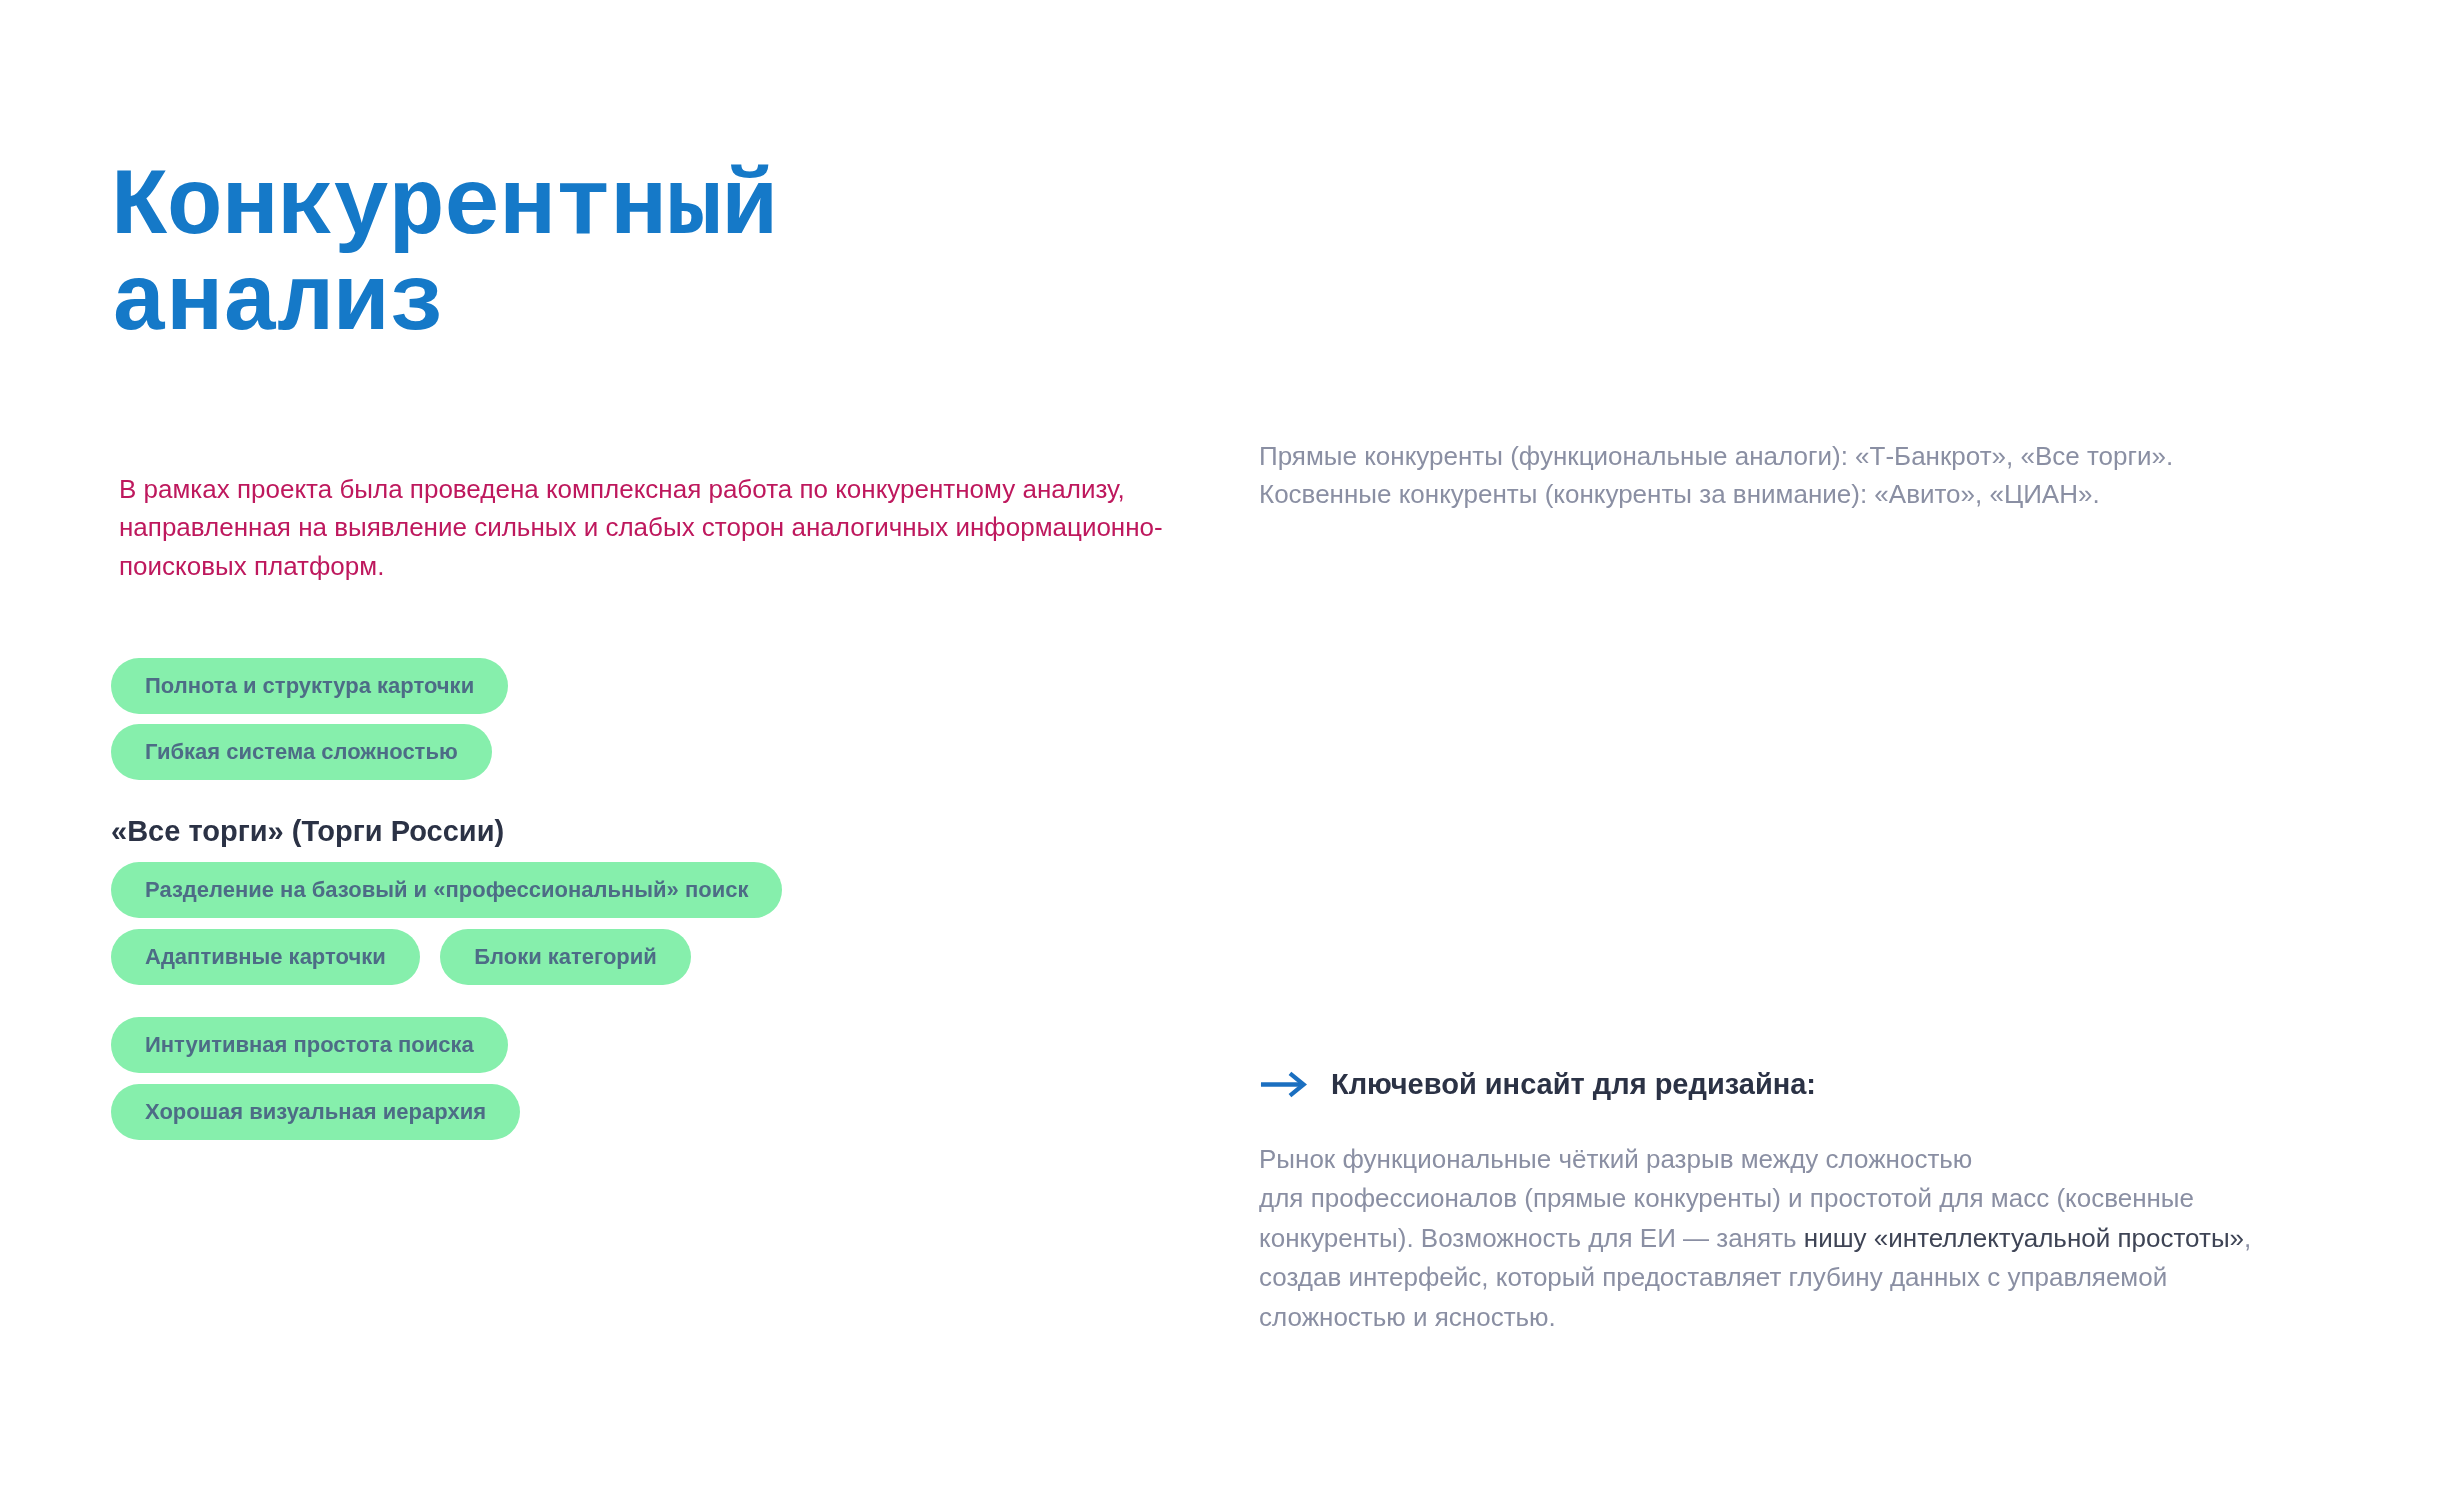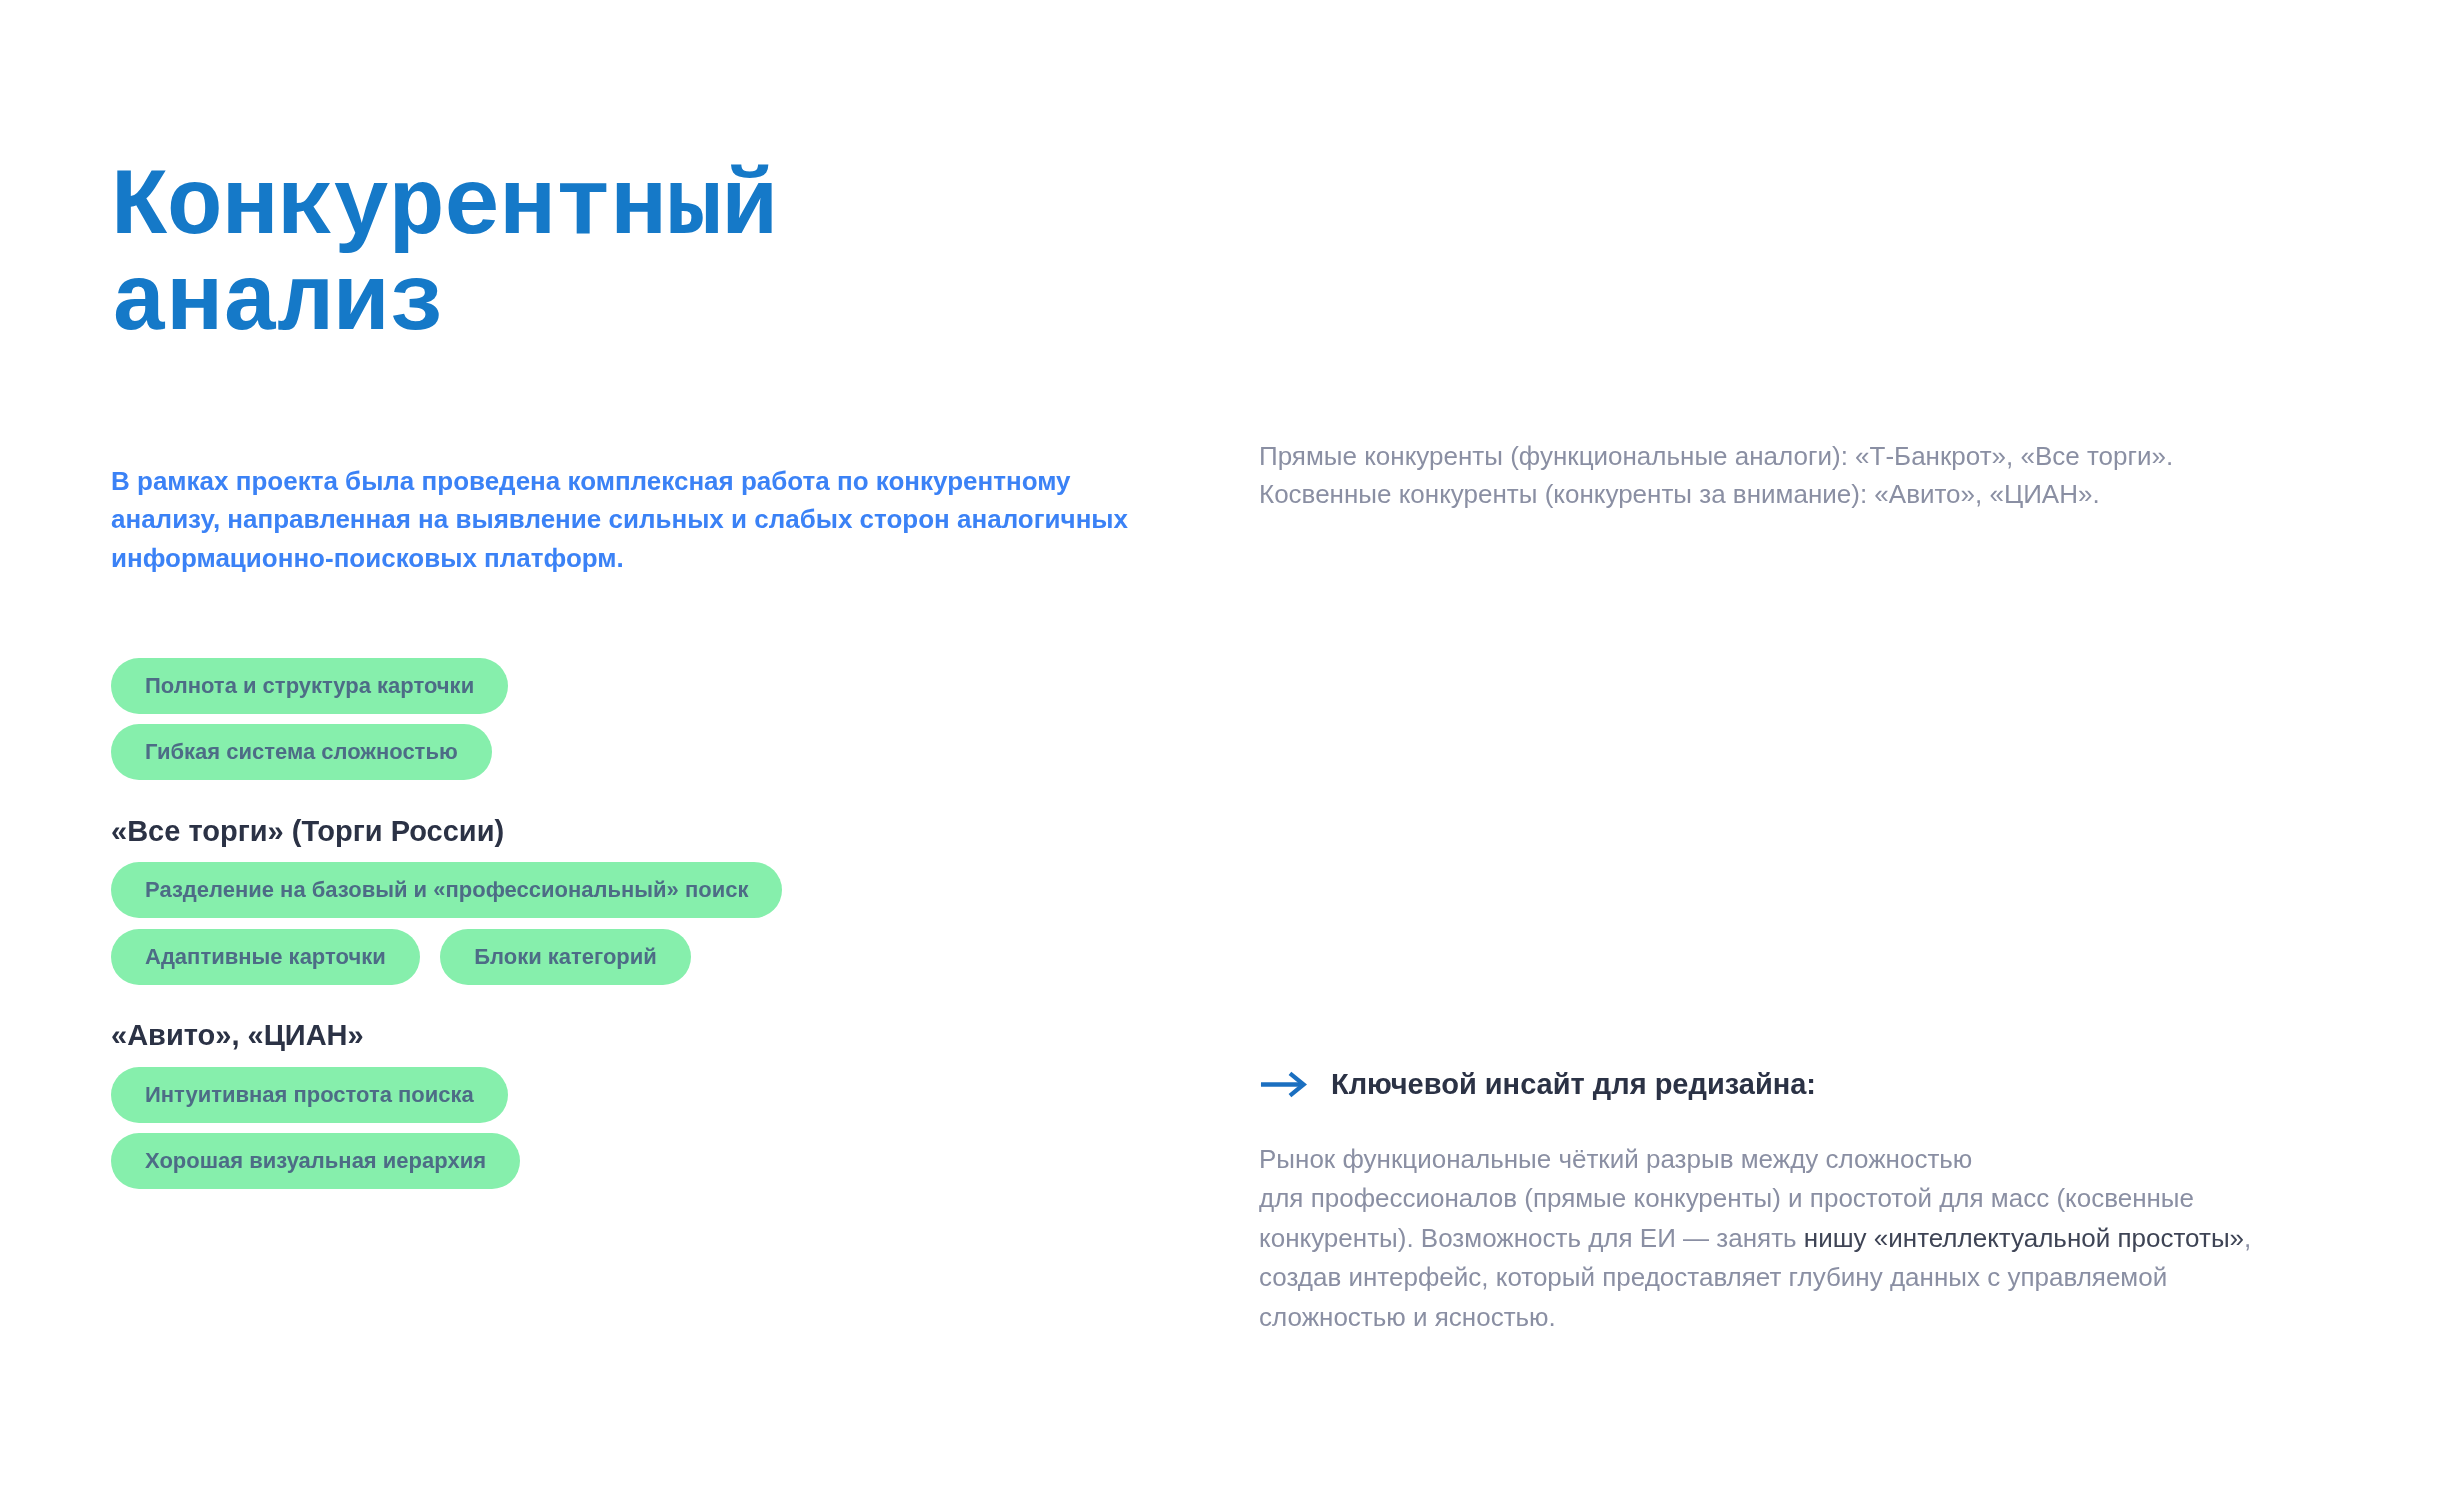--- a/index.html
+++ b/index.html
@@ -50,25 +50,25 @@
     width: 1069px;
   }
   .col-right {
     position: absolute;
     left: 1259px;
     top: 437px;
     width: 1103px;
   }
 
   .intro {
-    margin: 0;
+    margin: 8px;
     font-size: 26px;
     line-height: 1.48;
-    color: #3b82f6;
-    font-weight: 700;
+    color: #be185d;
+    font-weight: 400;
   }
   .intro-right {
     margin: 0;
     font-size: 26px;
     line-height: 1.48;
     color: #8a8fa3;
     font-weight: 400;
   }
   .intro-right .ln { display: block; }
 
@@ -189,21 +189,20 @@
       <div class="pill-row">
         <span class="pill">Разделение на базовый и «профессиональный» поиск</span>
       </div>
       <div class="pill-row">
         <span class="pill">Адаптивные карточки</span>
         <span class="pill">Блоки категорий</span>
       </div>
     </div>
 
     <div class="group">
-      <h2 class="group-title">«Авито», «ЦИАН»</h2>
       <div class="pill-row">
         <span class="pill">Интуитивная простота поиска</span>
       </div>
       <div class="pill-row">
         <span class="pill">Хорошая визуальная иерархия</span>
       </div>
     </div>
 
   </div>
 

